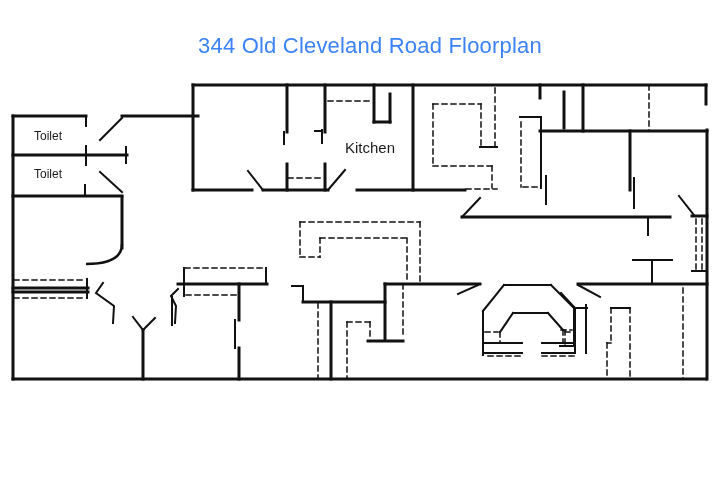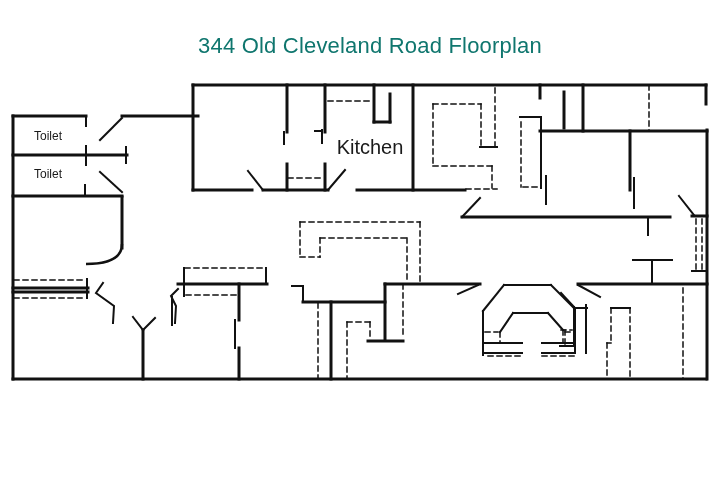--- a/index.html
+++ b/index.html
@@ -7,21 +7,21 @@
     position:relative;
     width:712px;height:480px;
     background:#ffffff;
     font-family:"Liberation Sans", sans-serif;
     overflow:hidden;
   }
   .page-title{
     position:absolute;
     transform:translate(-50%,-50%);
     white-space:nowrap;
-    color:#0f766e;
+    color:#3b82f6;
     font-size:22px;
     font-weight:400;
     letter-spacing:0.2px;
   }
   .room-label{
     position:absolute;
     transform:translate(-50%,-50%);
     white-space:nowrap;
     color:#1a1a1a;
     font-weight:400;
@@ -170,14 +170,14 @@
       <line x1="563" y1="330" x2="563" y2="343" stroke="#111111" stroke-width="1.5" stroke-linecap="square" stroke-dasharray="5 4"></line>
       <line x1="561" y1="330" x2="572" y2="330" stroke="#111111" stroke-width="1.5" stroke-linecap="square" stroke-dasharray="5 4"></line>
       <line x1="565" y1="330" x2="565" y2="344" stroke="#111111" stroke-width="1.5" stroke-linecap="square" stroke-dasharray="5 4"></line>
       <polyline points="103,283 96,293 114,306 113,323" fill="none" stroke="#111111" stroke-width="2" stroke-linecap="square"></polyline>
       <polyline points="178,289 171,296 176,306 175,323" fill="none" stroke="#111111" stroke-width="2" stroke-linecap="square"></polyline>
       <path d="M122,244 C122,259 108,264 86,264" fill="none" stroke="#111111" stroke-width="2.5"></path>
     </svg>
 
   <div class="room-label" style="left: 48px; top: 136px; font-size: 12px;">Toilet</div>
   <div class="room-label" style="left: 48px; top: 174px; font-size: 12px;">Toilet</div>
-  <div class="room-label" style="left: 370px; top: 147px; font-size: 20px;">Kitchen</div>
+  <div class="room-label" style="left: 370px; top: 147px; font-size: 15px;">Kitchen</div>
 </div>
 
 </body></html>

